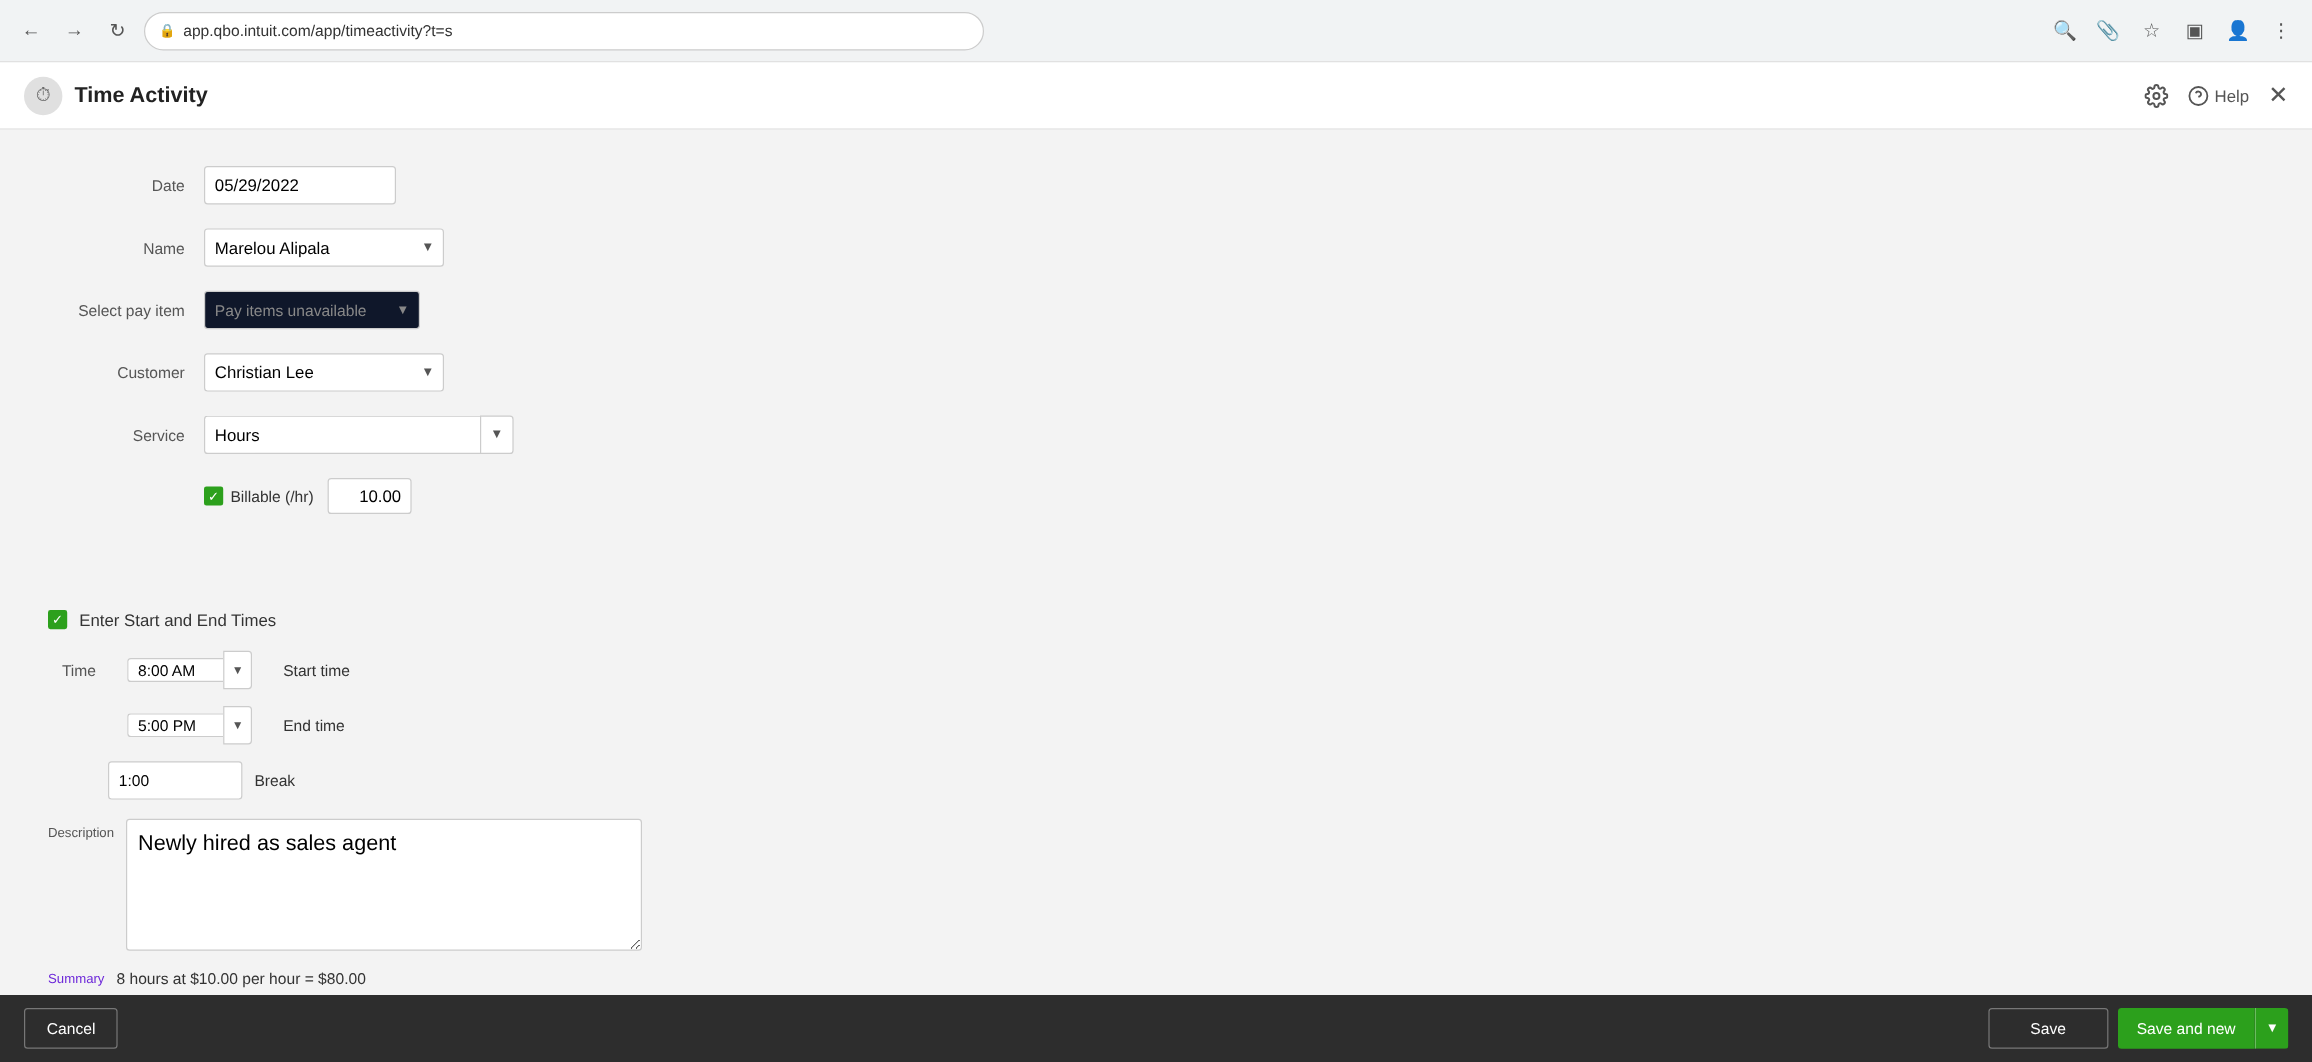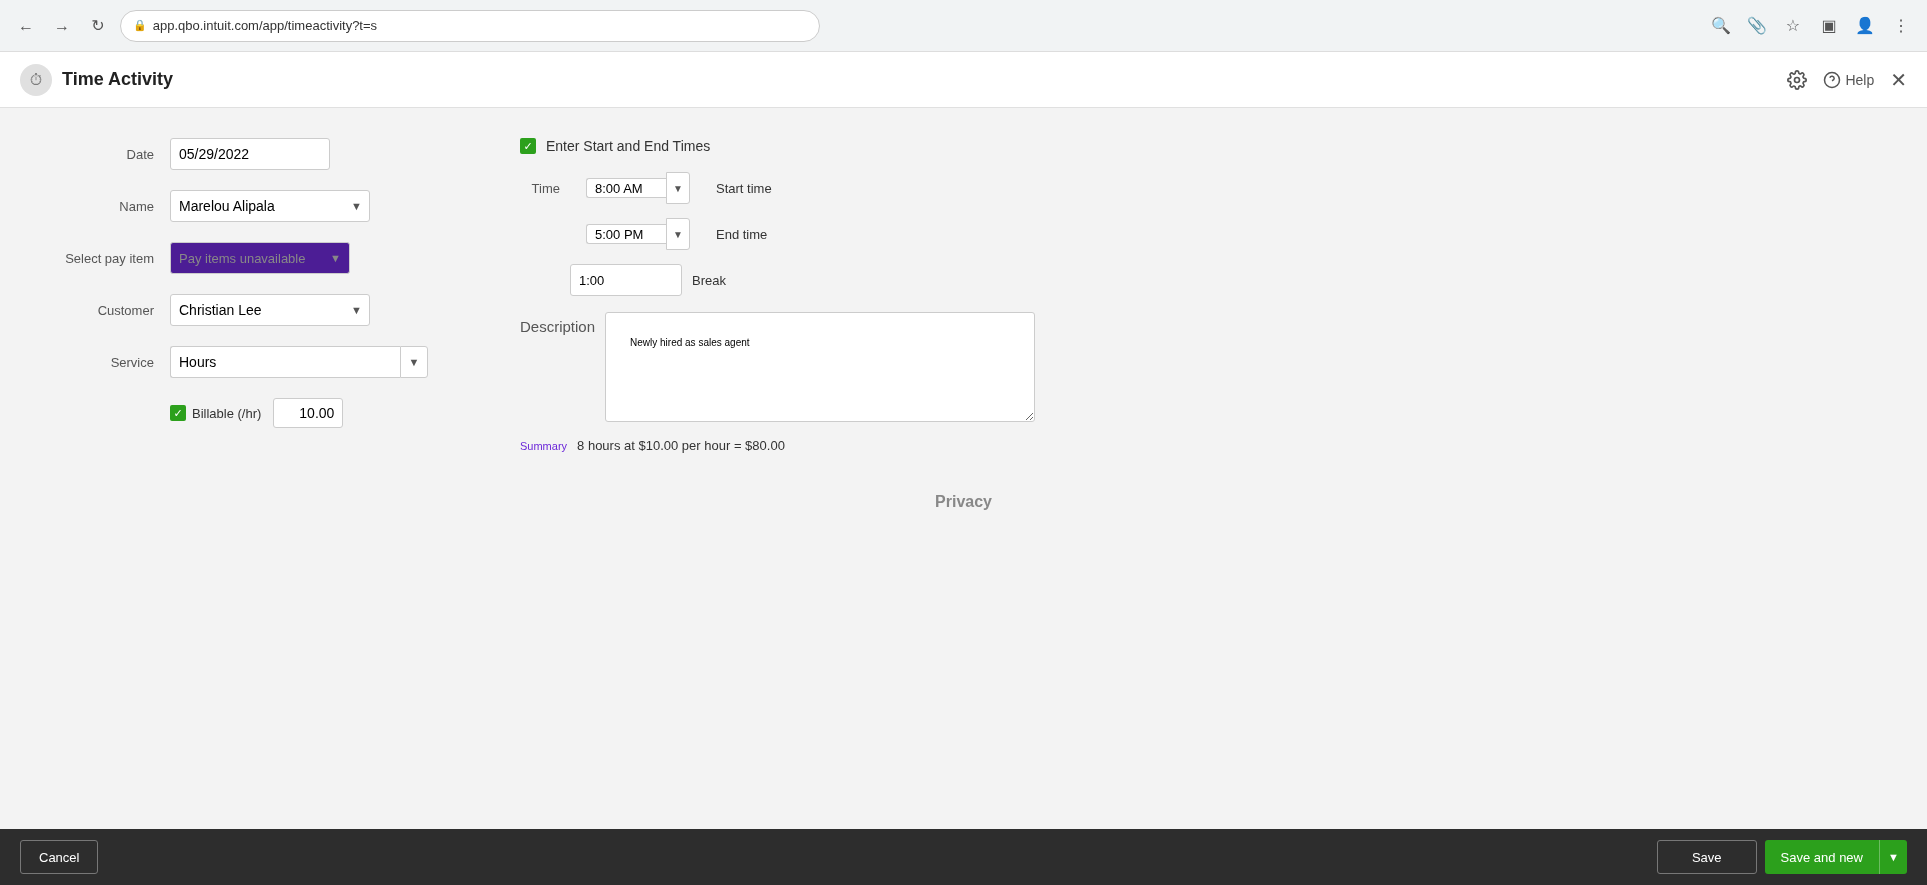--- a/index.html
+++ b/index.html
@@ -107,20 +107,21 @@
       flex: 1;
       background: #f3f3f3;
       padding: 30px 40px;
       overflow-y: auto;
     }
 
     .form-layout {
       display: flex;
       gap: 60px;
       max-width: 1200px;
+      flex-direction: column;
     }
 
     .form-left {
       width: 420px;
       flex-shrink: 0;
     }
 
     .form-right {
       flex: 1;
     }
@@ -177,21 +178,21 @@
 
     
     .pay-items-disabled {
       display: flex;
       align-items: center;
       gap: 4px;
       height: 32px;
       border: 1px solid #ccc;
       border-radius: 3px;
       padding: 0 8px;
-      background: #4c1d95;
+      background: #0f172a;
       color: #888;
       font-size: 13px;
       min-width: 180px;
     }
 
     
     .service-select-wrapper {
       display: flex;
       align-items: center;
     }
@@ -323,32 +324,32 @@
     }
 
     
     .desc-row {
       display: flex;
       align-items: flex-start;
       gap: 10px;
       margin-bottom: 16px;
     }
     .desc-label {
-      font-size: 15px;
+      font-size: 11px;
       color: #555;
       padding-top: 6px;
       flex-shrink: 0;
     }
     .desc-textarea {
       width: 430px;
       height: 110px;
       border: 1px solid #ccc;
       border-radius: 3px;
-      padding: 24px;
-      font-size: 10px;
+      padding: 9px;
+      font-size: 18px;
       resize: both;
       font-family: inherit;
       outline: none;
     }
 
     
     .summary-row {
       display: flex;
       align-items: center;
       gap: 10px;

